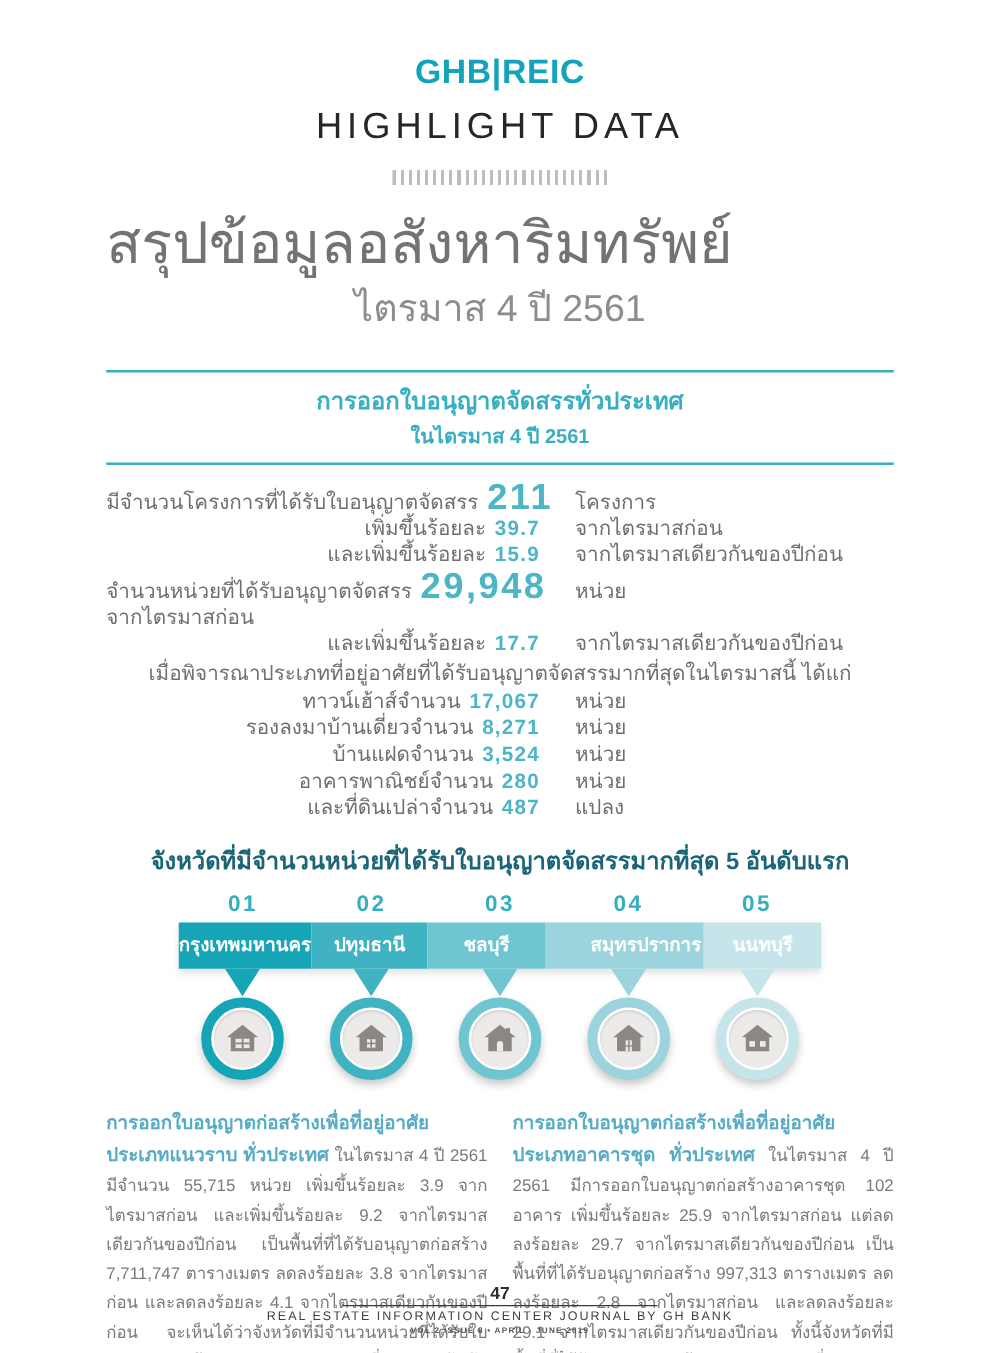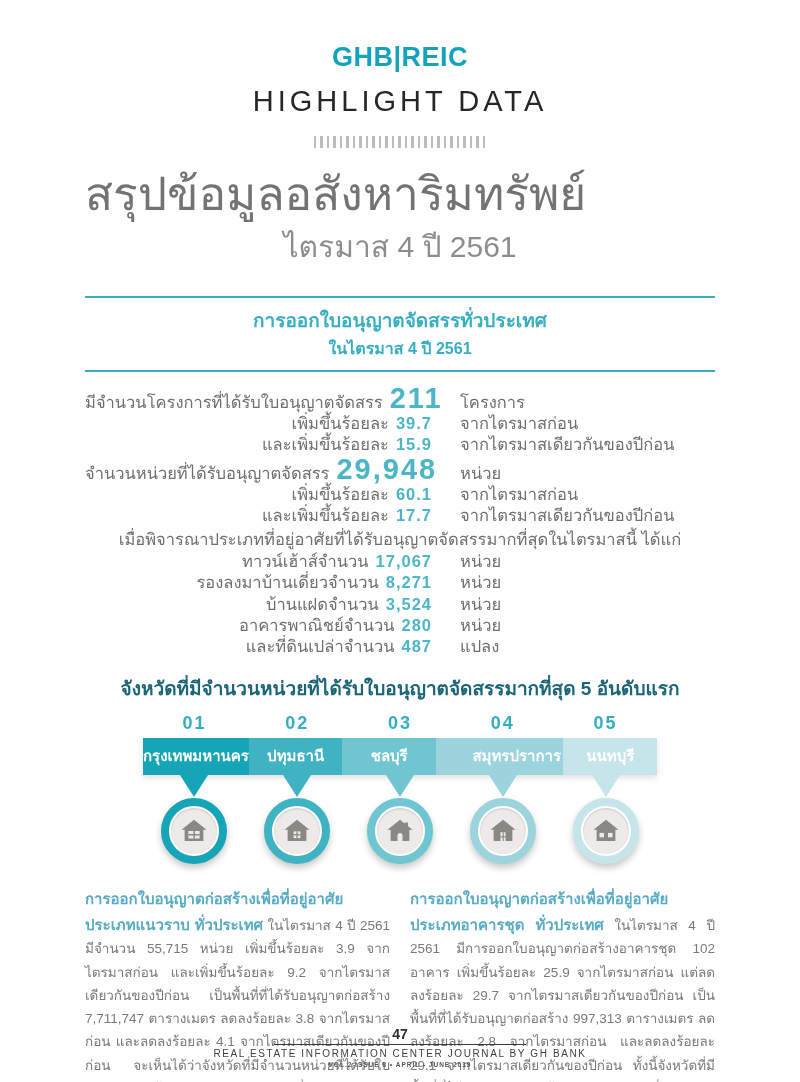--- a/index.html
+++ b/index.html
@@ -105,21 +105,20 @@
     </div>
     <div class="stat-row">
       <div class="stat-left"><span>และเพิ่มขึ้นร้อยละ</span><span class="stat-value">15.9</span></div>
       <div class="stat-unit">จากไตรมาสเดียวกันของปีก่อน</div>
     </div>
     <div class="stat-row">
       <div class="stat-left"><span>จำนวนหน่วยที่ได้รับอนุญาตจัดสรร</span><span class="stat-value stat-value-big">29,948</span></div>
       <div class="stat-unit">หน่วย</div>
     </div>
     <div class="stat-row">
-      <div class="stat-left"><span>เพิ่มขึ้นร้อยละ</span><span class="stat-value">60.1</span></div>
       <div class="stat-unit">จากไตรมาสก่อน</div>
     </div>
     <div class="stat-row">
       <div class="stat-left"><span>และเพิ่มขึ้นร้อยละ</span><span class="stat-value">17.7</span></div>
       <div class="stat-unit">จากไตรมาสเดียวกันของปีก่อน</div>
     </div>
 
     <div class="stat-note">เมื่อพิจารณาประเภทที่อยู่อาศัยที่ได้รับอนุญาตจัดสรรมากที่สุดในไตรมาสนี้ ได้แก่</div>
 
     <div class="stat-row">

